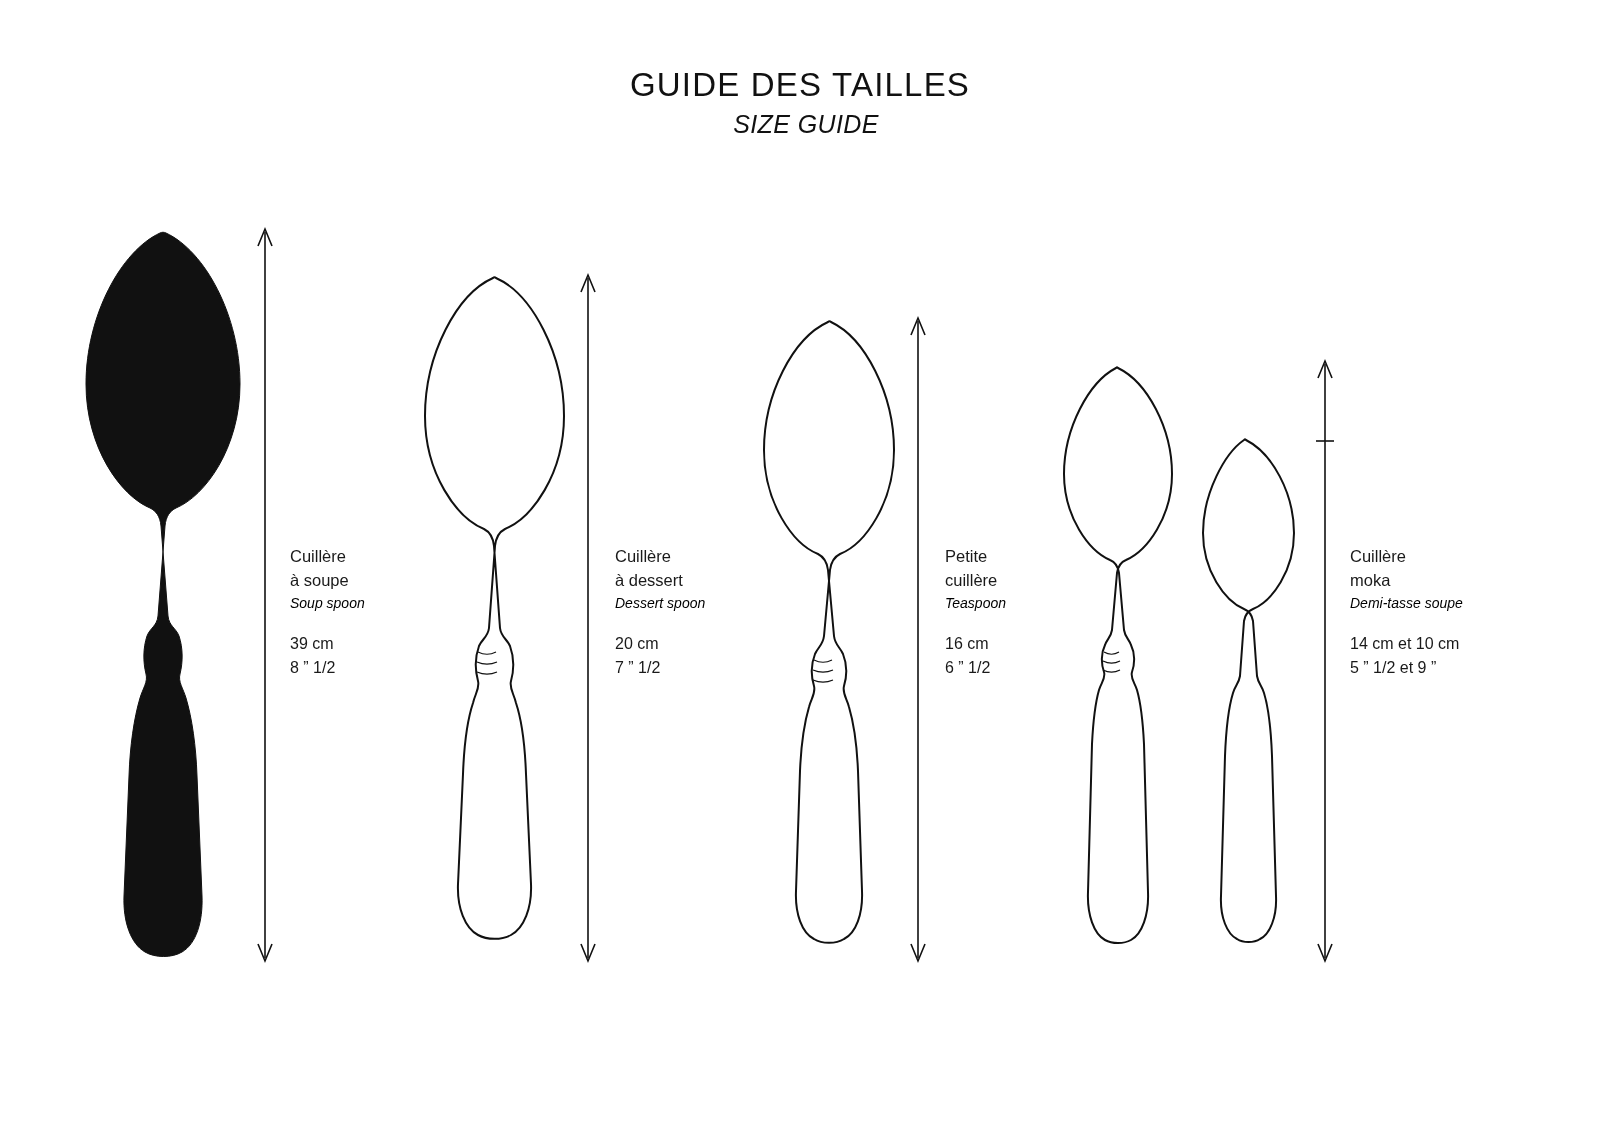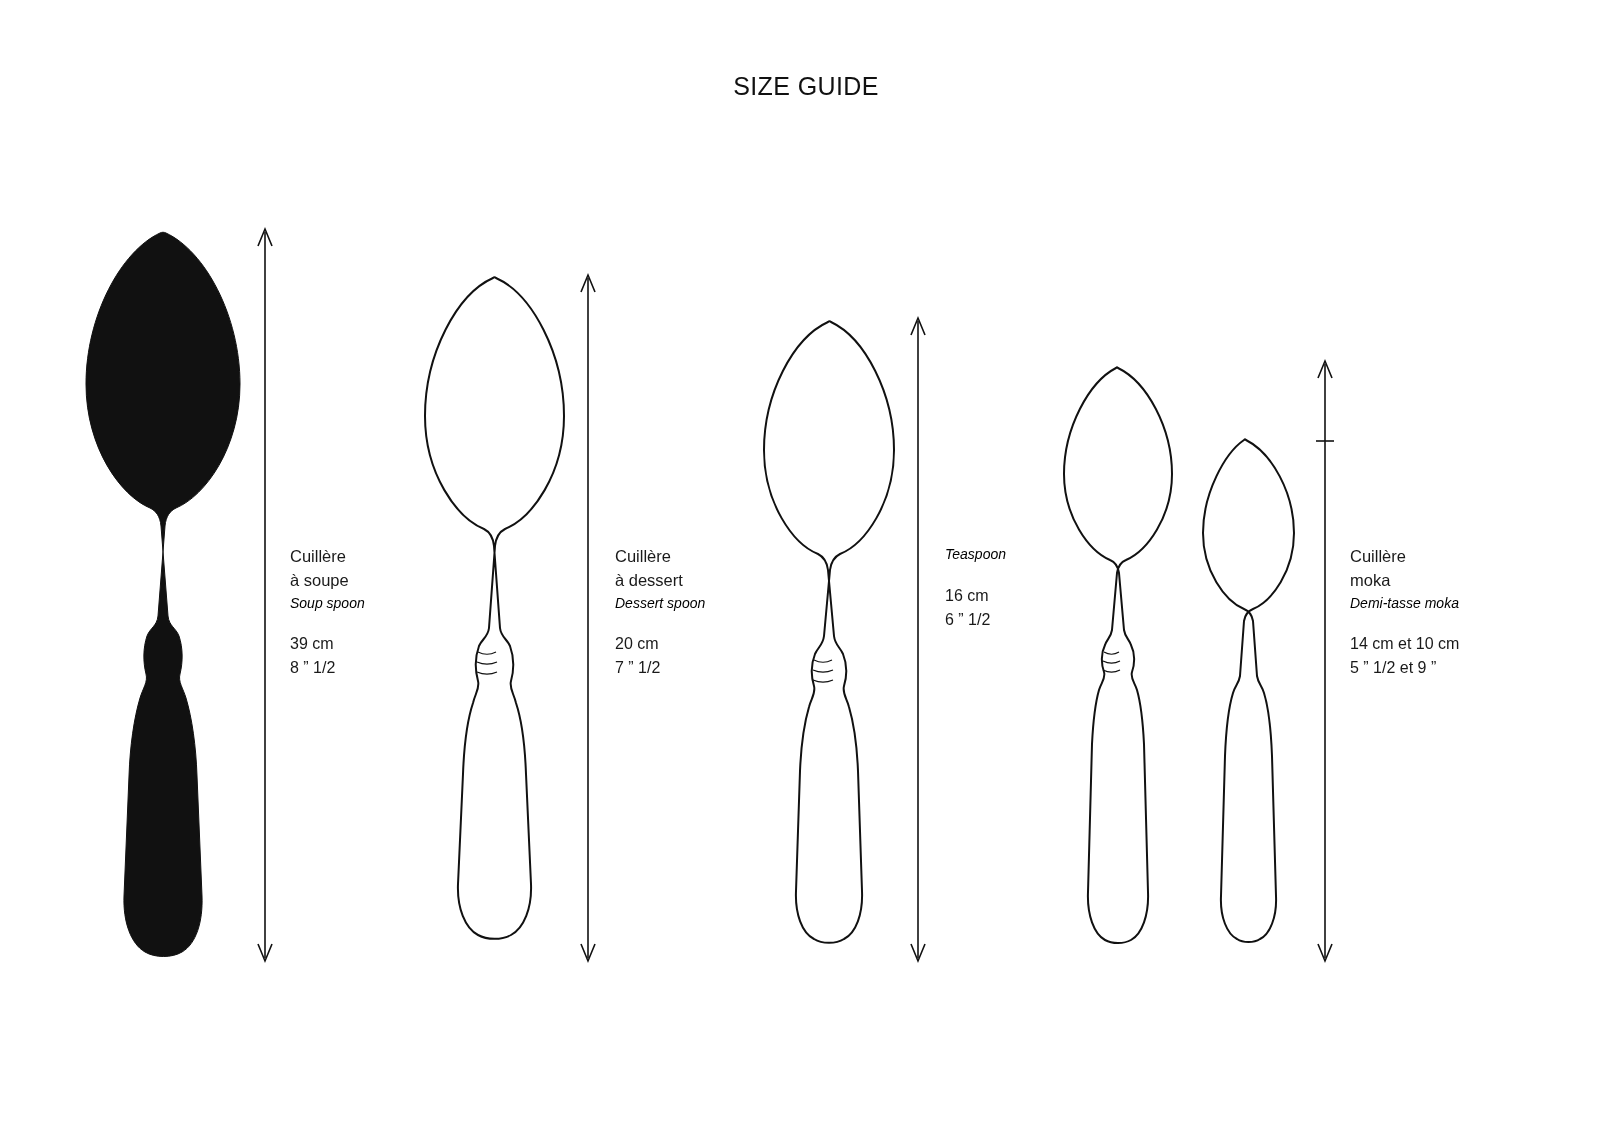--- a/index.html
+++ b/index.html
@@ -26,20 +26,21 @@
   }
   .title-fr {
     font-size: 33px;
     letter-spacing: 1.2px;
     font-weight: 400;
     color: #111;
     line-height: 1.15;
   }
   .title-en {
     font-size: 25px;
+    font-style: italic;
     font-weight: 400;
     color: #111;
     margin-top: 6px;
     letter-spacing: 0.4px;
     padding-left: 12px;
   }
 
   
   .diagram {
     position: absolute;
@@ -84,20 +85,21 @@
     margin-top: 19px;
     white-space: pre-line;
   }
 
   svg { display: block; }
 </style>
 </head>
 <body>
 
 <div class="header">
+  <div class="title-fr">GUIDE DES TAILLES</div>
   <div class="title-en">SIZE GUIDE</div>
 </div>
 
 <div class="diagram">
 
   <div class="group" style="left:0;">
     <svg class="spoons" width="300" height="1125" viewBox="0 0 300 1125">
       <g>
         <path fill="#111111" stroke="#111111" stroke-width="1" d="M166 217
              C 205 235, 240 300, 240 368
@@ -213,20 +215,22 @@
         <path fill="none" stroke="#111111" stroke-width="1.2" d="M83 654 C 90 657, 96 657, 103 654"></path>
         <path fill="none" stroke="#111111" stroke-width="1.2" d="M83 664 C 90 667, 96 667, 103 664"></path>
       </g>
       <g stroke="#111111" stroke-width="1.6" fill="none">
         <line x1="188" y1="305" x2="188" y2="942"></line>
         <polyline points="181,319 188,302 195,319"></polyline>
         <polyline points="181,928 188,945 195,928"></polyline>
       </g>
     </svg>
     <div class="label" style="left:215px; top:528px;">
+      <div class="name">Petite
+cuillère</div>
       <div class="name-en">Teaspoon</div>
       <div class="dim">16 cm</div>
       <div class="dim" style="margin-top:0">6 ” 1/2</div>
     </div>
   </div>
 
   <div class="group" style="left:1050px;">
     <svg class="spoons" width="330" height="1125" viewBox="0 0 330 1125">
 
       <g>
@@ -282,19 +286,19 @@
       <g stroke="#111111" stroke-width="1.6" fill="none">
         <line x1="275" y1="348" x2="275" y2="942"></line>
         <polyline points="268,362 275,345 282,362"></polyline>
         <polyline points="268,928 275,945 282,928"></polyline>
         <line x1="266" y1="425" x2="284" y2="425"></line>
       </g>
     </svg>
     <div class="label" style="left:300px; top:528px;">
       <div class="name">Cuillère
 moka</div>
-      <div class="name-en">Demi-tasse moka</div>
+      <div class="name-en">Demi-tasse soupe</div>
       <div class="dim">14 cm et 10 cm</div>
       <div class="dim" style="margin-top:0">5 ” 1/2 et 9 ”</div>
     </div>
   </div>
 
 </div>
 
 </body></html>

